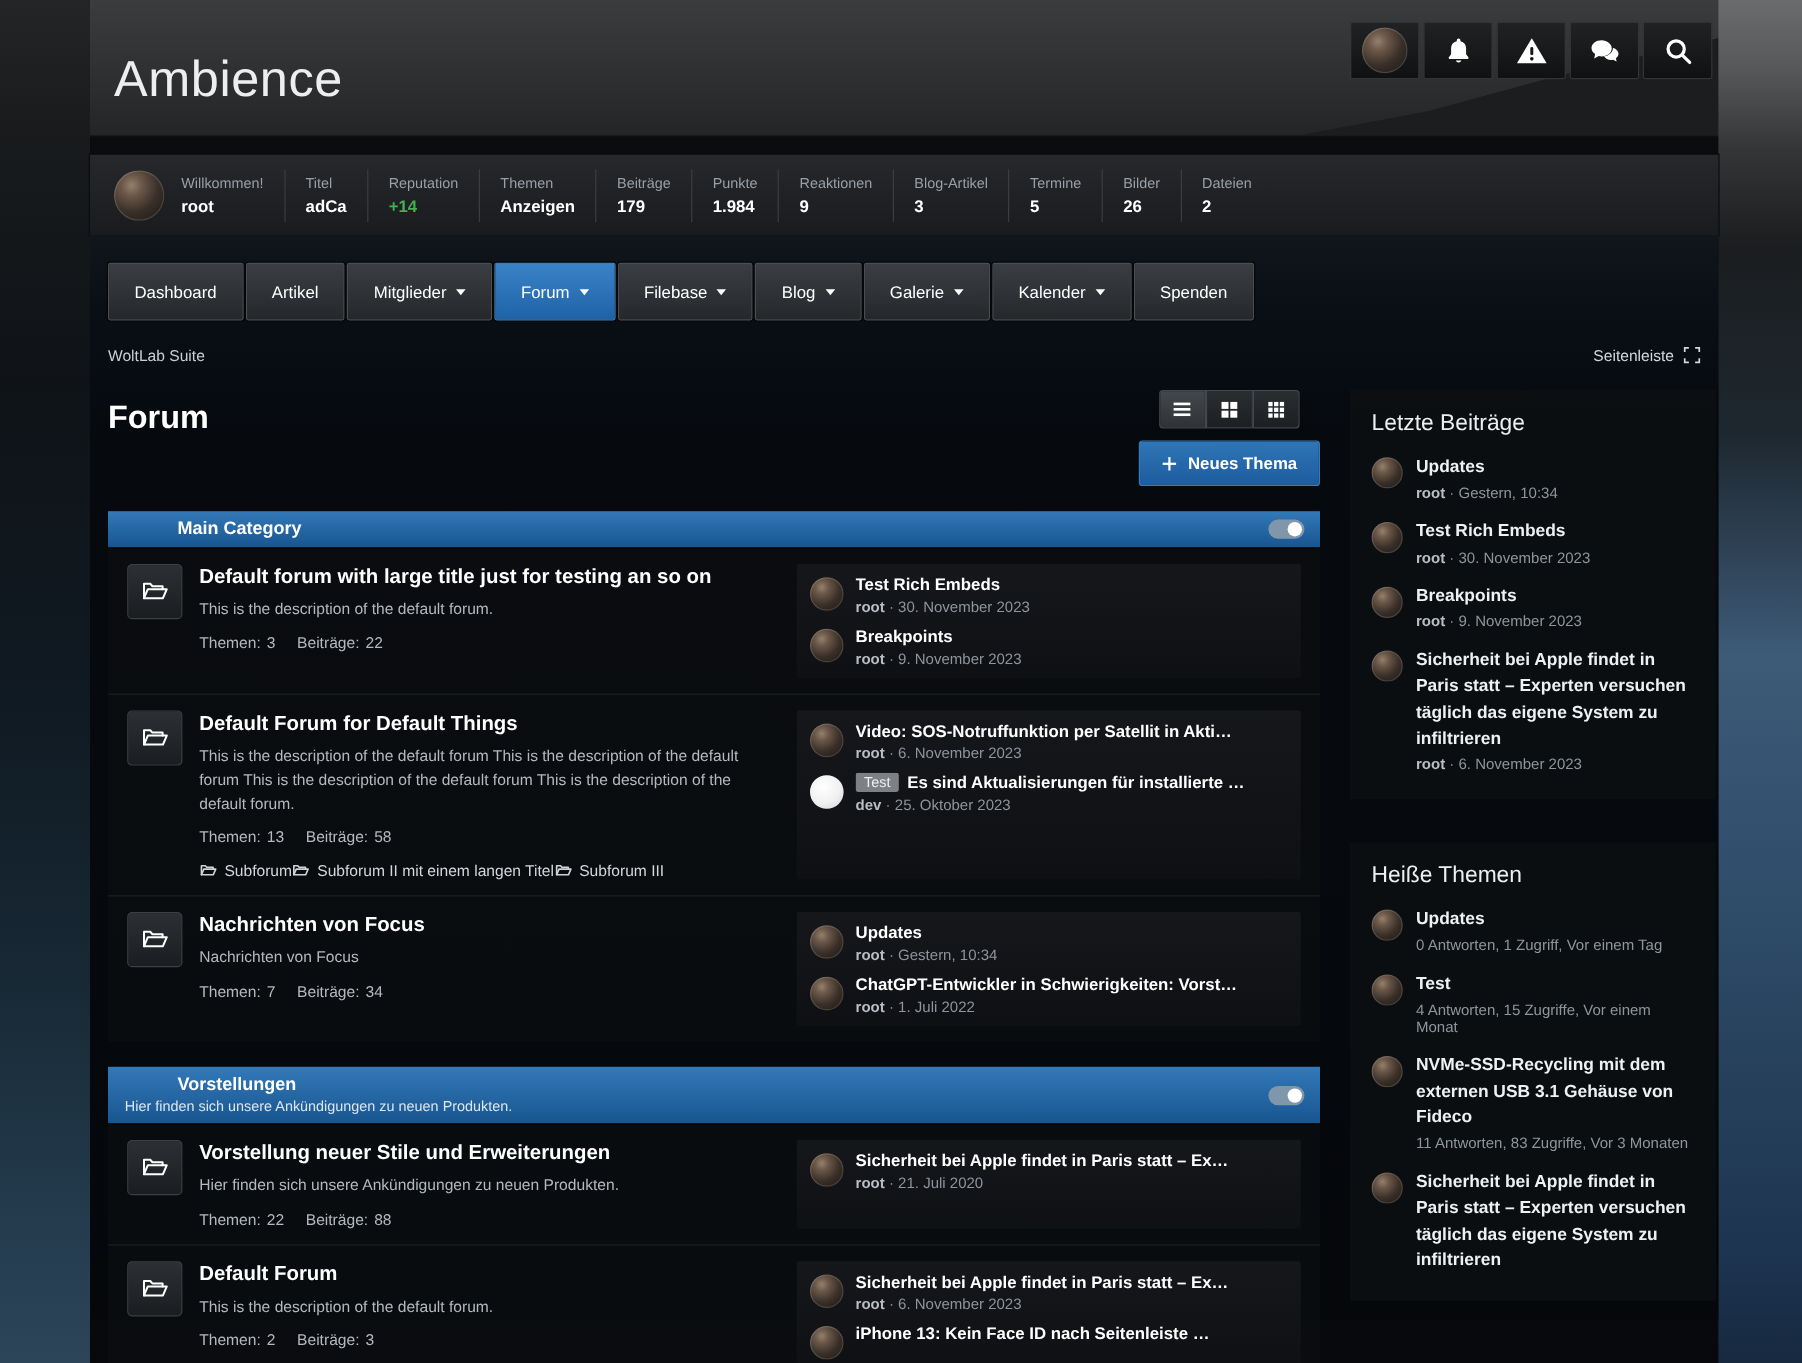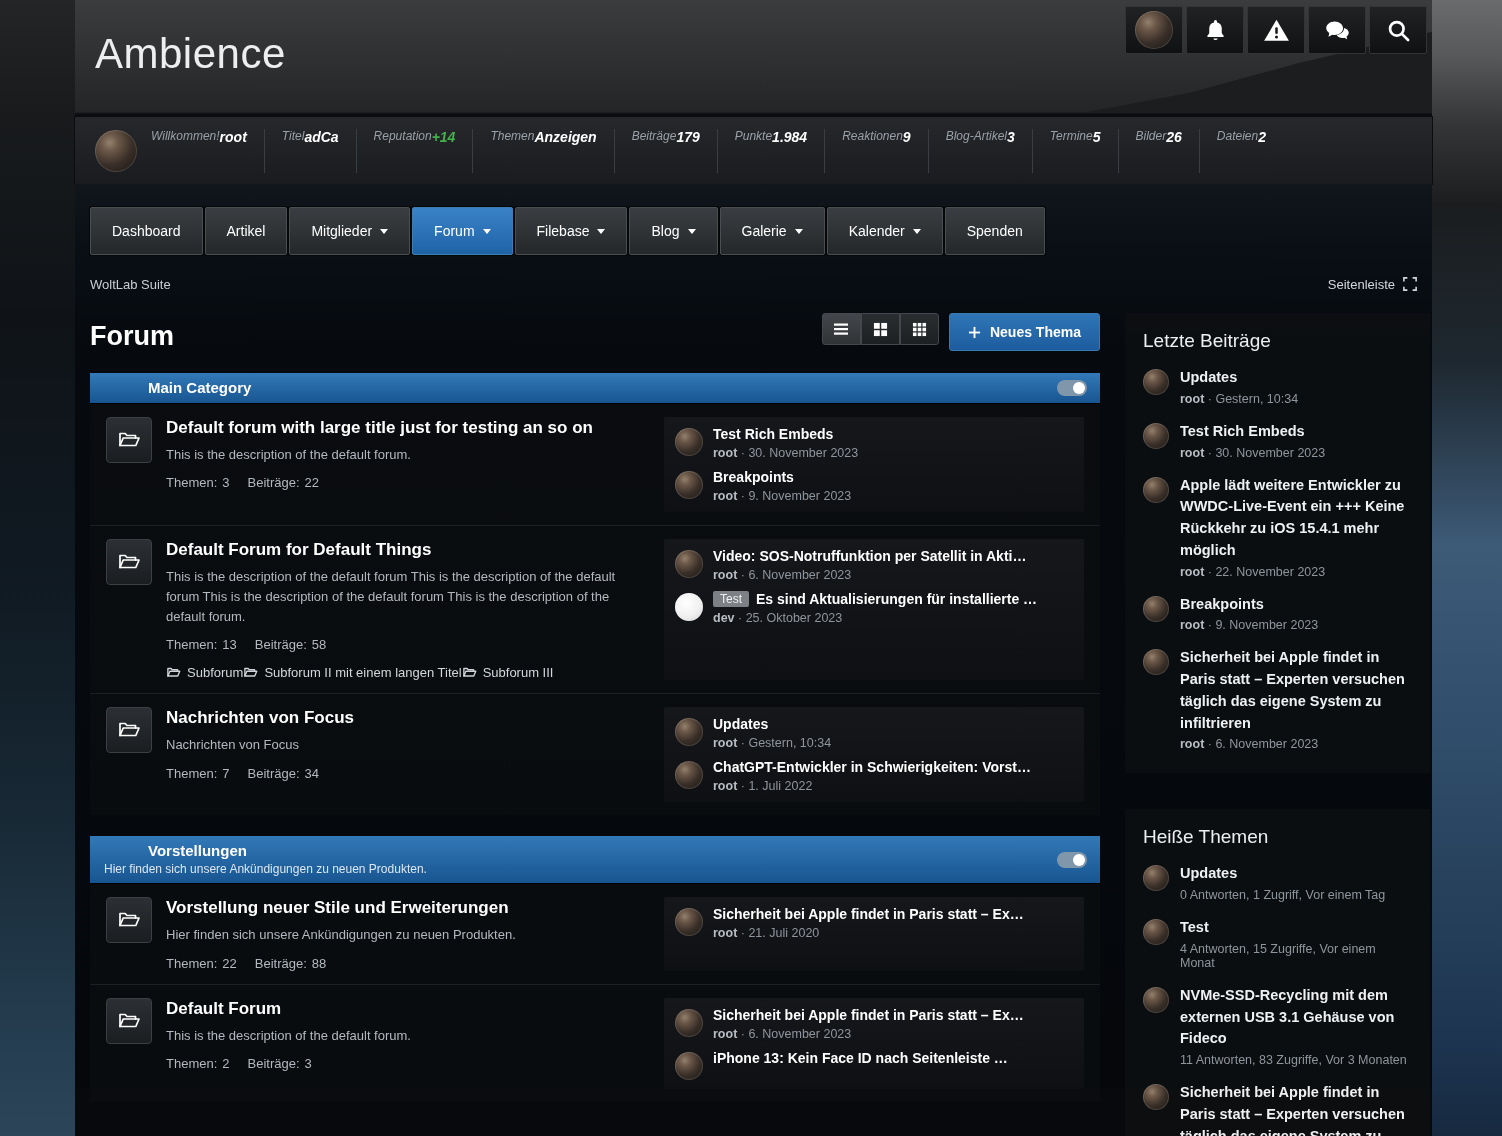--- a/index.html
+++ b/index.html
@@ -10,38 +10,38 @@
   }
   
   .wp{position:absolute;z-index:1;}
   .wp-ridge{top:0;right:60px;width:360px;height:113px;background:#1b1d1f;
     clip-path:polygon(100% 26%,100% 100%,0 100%,30% 82%,60% 56%);}
   .wp-right{top:0;right:0;width:70px;height:100%;
     background:linear-gradient(180deg,#696b6c 0%,#565859 5%,#333537 11%,#1b1d1f 18%,#1e2830 32%,#3d5a77 48%,#32506e 62%,#27415c 78%,#1d3450 92%,#16293f 100%);}
   .wp-left{top:0;left:0;width:75px;height:100%;
     background:linear-gradient(180deg,#232526 0%,#191b1d 9%,#0f1317 28%,#101a23 52%,#182935 72%,#223a4c 88%,#2c4559 100%);}
 
-  .wrapper{position:absolute;left:75px;top:4px;width:1357px;height:1084px;z-index:2;}
+  .wrapper{position:absolute;left:75px;top:16px;width:1357px;height:1084px;z-index:2;}
 
   
   .site-title{position:absolute;left:20px;top:26px;font-size:42px;font-weight:300;color:#eceef0;letter-spacing:.5px;}
 
   
   .hicons{position:absolute;top:2px;right:5px;display:flex;gap:3px;}
   .hbtn{width:56px;height:46px;display:flex;align-items:center;justify-content:center;
     background:linear-gradient(#202223,#101112);border:1px solid #323436;border-radius:2px;color:#fff;cursor:pointer;}
   .avatar{border-radius:50%;background:radial-gradient(circle at 35% 30%,#93806c 0%,#6b5748 22%,#3a3029 55%,#17130f 100%);box-shadow:inset 0 0 0 1px rgba(255,255,255,.15);}
   .avatar.light{background:radial-gradient(circle at 40% 35%,#ffffff 0%,#f0f0f0 55%,#cfcfcf 100%);}
   .hbtn .avatar{width:38px;height:38px;}
 
   
   .stats-bar{position:absolute;left:0;right:0;top:113px;height:67px;
     background:linear-gradient(#26282b,#191b1e);box-shadow:0 0 0 1px #0b0c0d;display:flex;align-items:center;padding:0;}
   .stats-bar .avatar{width:42px;height:42px;margin:0 14px 0 20px;flex:none;}
-  .stat-col{padding:0 17px;height:44px;display:flex;flex-direction:row;justify-content:center;border-left:1px solid #3a3d41;font-style:italic;}
+  .stat-col{padding:0 17px;height:44px;display:flex;flex-direction:column;justify-content:center;border-left:1px solid #3a3d41;}
   .stat-col.first{border-left:none;padding-left:0;}
   .stat-label{font-size:12px;color:#9aa0a7;margin-bottom:4px;white-space:nowrap;}
   .stat-value{font-size:14px;font-weight:bold;color:#ffffff;white-space:nowrap;}
   .stat-value.green{color:#45b04c;}
 
   
   .main-area{position:absolute;left:0;right:0;top:180px;bottom:0;
     background:linear-gradient(180deg,#11161c 0%,#0a0f15 7%,#060a0f 18%,#05070b 100%);}
 
   
@@ -57,21 +57,21 @@
   .crumb-right{display:flex;align-items:center;gap:8px;font-size:13px;color:#d4d8dc;cursor:pointer;}
 
   
   .content{display:flex;gap:25px;margin:0 0 0 15px;align-items:flex-start;}
   .main-col{width:1010px;flex:none;}
   .sidebar{width:305px;flex:none;margin-top:14px;display:flex;flex-direction:column;gap:36px;}
 
   
   .page-head{display:flex;justify-content:space-between;align-items:flex-start;margin-top:14px;}
   .page-title{font-size:27px;font-weight:bold;color:#fff;margin:8px 0 0 0;}
-  .head-controls{display:flex;gap:10px;align-items:flex-start;}
+  .head-controls{display:flex;gap:10px;align-items:center;flex-direction:column;}
   .viewgroup{display:flex;}
   .viewbtn{width:37px;height:30px;display:flex;align-items:center;justify-content:center;color:#fff;cursor:pointer;
     background:linear-gradient(#2b2e31,#1d2023);border:1px solid #44474b;}
   .viewbtn.active{background:linear-gradient(#43474b,#303336);}
   .viewbtn:first-child{border-radius:3px 0 0 3px;}
   .viewbtn:last-child{border-radius:0 3px 3px 0;}
   .btn-blue{display:flex;align-items:center;gap:9px;height:36px;padding:0 18px;border-radius:3px;cursor:pointer;
     background:linear-gradient(#2f76b6,#1d5c9e);border:1px solid #3a7ab3;color:#fff;font-size:14px;font-weight:bold;}
   .row2{display:flex;justify-content:flex-end;gap:8px;margin-top:20px;}
   .btn-dark{display:flex;align-items:center;gap:9px;height:30px;padding:0 14px;border-radius:3px;cursor:pointer;
@@ -526,27 +526,20 @@
           <div class="sb-item">
             <span class="avatar"></span>
             <div>
               <div class="sb-title">Test Rich Embeds</div>
               <div class="sb-meta"><span class="author">root</span><span>30. November 2023</span></div>
             </div>
           </div>
           <div class="sb-item">
             <span class="avatar"></span>
             <div>
-              <div class="sb-title">Apple lädt weitere Entwickler zu WWDC-Live-Event ein +++ Keine Rückkehr zu iOS 15.4.1 mehr möglich</div>
-              <div class="sb-meta"><span class="author">root</span><span>22. November 2023</span></div>
-            </div>
-          </div>
-          <div class="sb-item">
-            <span class="avatar"></span>
-            <div>
               <div class="sb-title">Breakpoints</div>
               <div class="sb-meta"><span class="author">root</span><span>9. November 2023</span></div>
             </div>
           </div>
           <div class="sb-item">
             <span class="avatar"></span>
             <div>
               <div class="sb-title">Sicherheit bei Apple findet in Paris statt – Experten versuchen täglich das eigene System zu infiltrieren</div>
               <div class="sb-meta"><span class="author">root</span><span>6. November 2023</span></div>
             </div>

